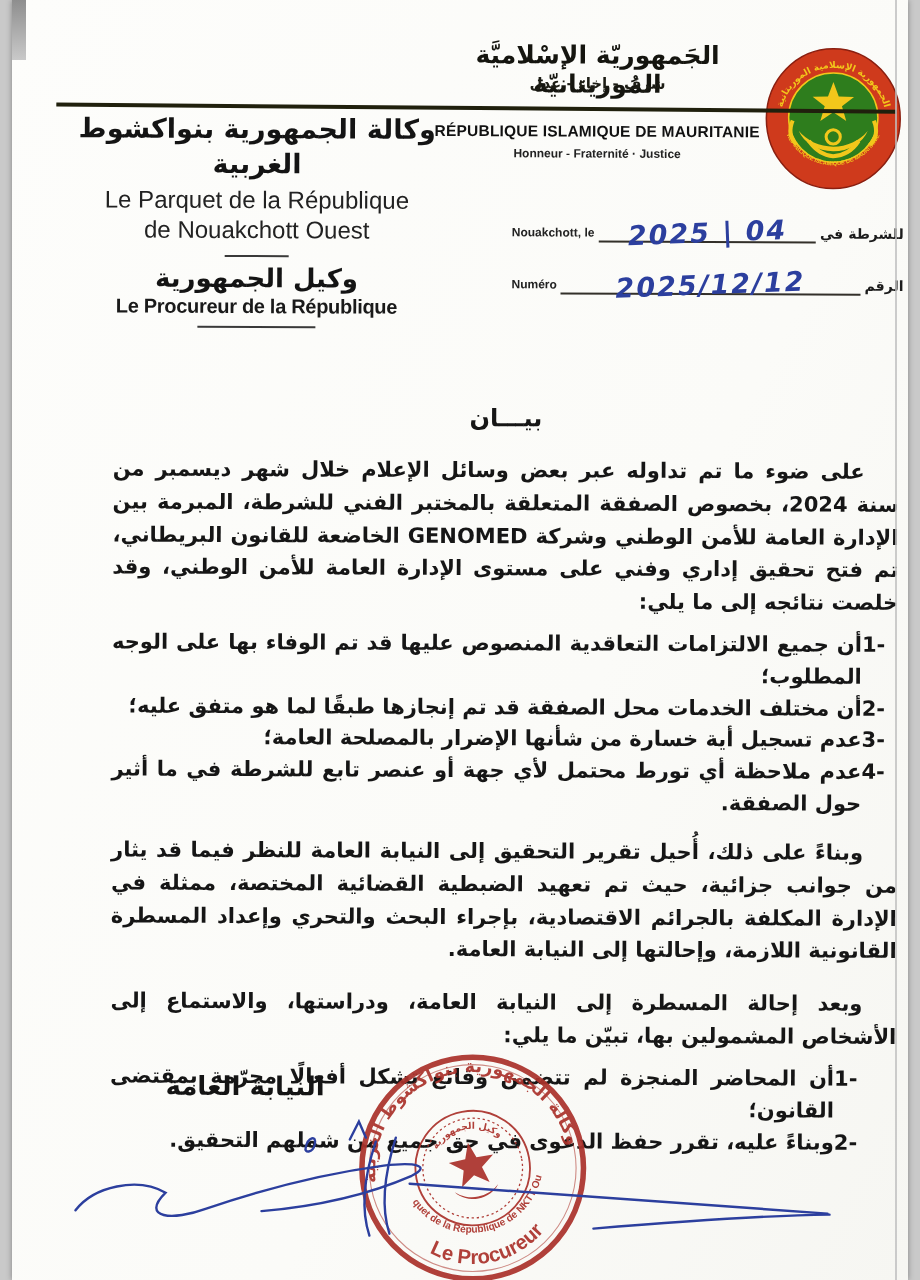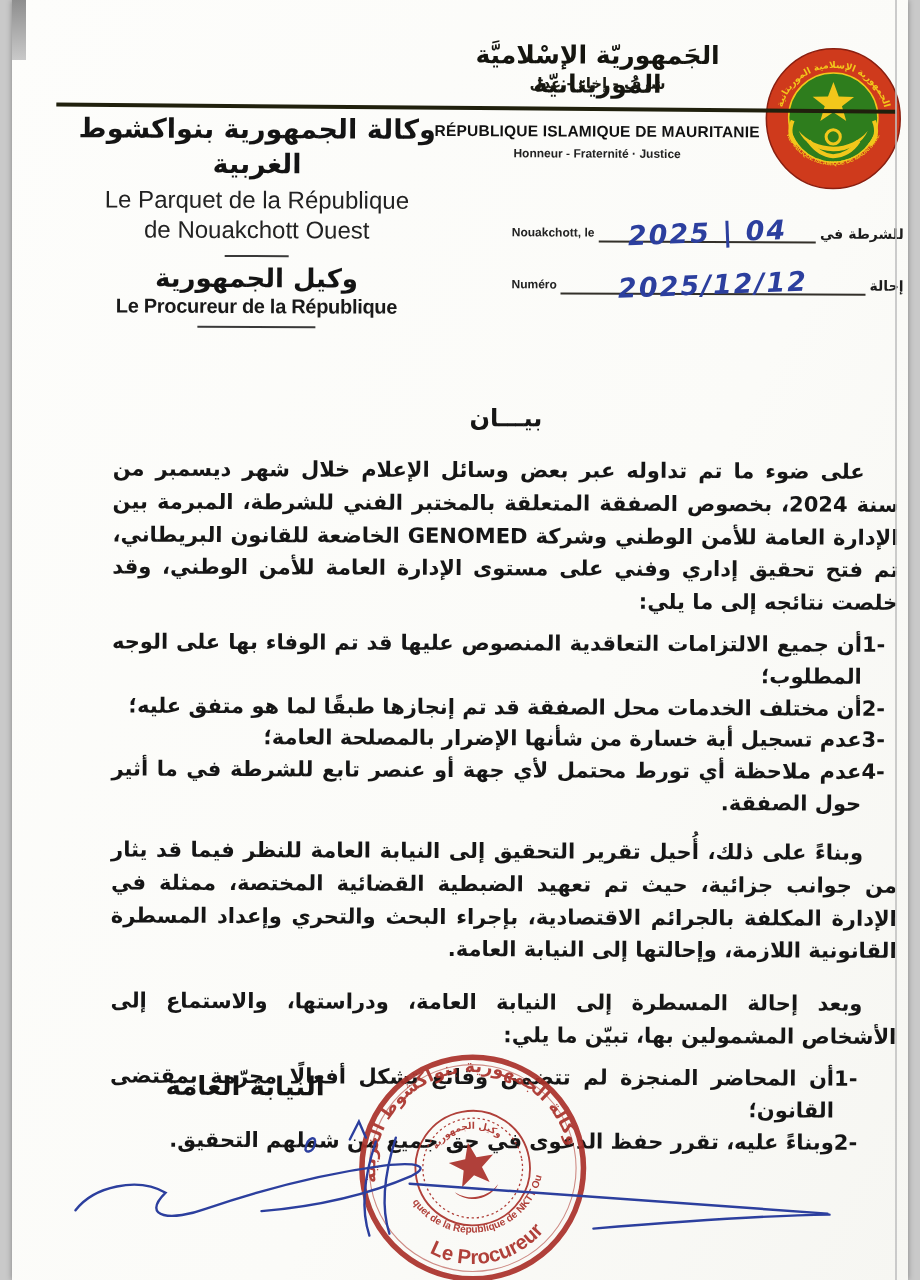--- a/index.html
+++ b/index.html
@@ -144,21 +144,21 @@
           <span class="ref-line">
             <span class="ref-value">2025 | 04</span>
           </span>
           <span class="ref-label-ar">للشرطة في</span>
         </div>
         <div class="ref-row">
           <span class="ref-label-fr">Numéro</span>
           <span class="ref-line">
             <span class="ref-value">2025/12/12</span>
           </span>
-          <span class="ref-label-ar">إحالة</span>
+          <span class="ref-label-ar">الرقم</span>
         </div>
       </div>
 
       <div class="doc-body">
         <div class="doc-title">بيـــان</div>
 
         <p class="para">على ضوء ما تم تداوله عبر بعض وسائل الإعلام خلال شهر ديسمبر من سنة 2024، بخصوص الصفقة المتعلقة بالمختبر الفني للشرطة، المبرمة بين الإدارة العامة للأمن الوطني وشركة GENOMED الخاضعة للقانون البريطاني، تم فتح تحقيق إداري وفني على مستوى الإدارة العامة للأمن الوطني، وقد خلصت نتائجه إلى ما يلي:</p>
 
         <div class="list">
           <div class="list-item">

